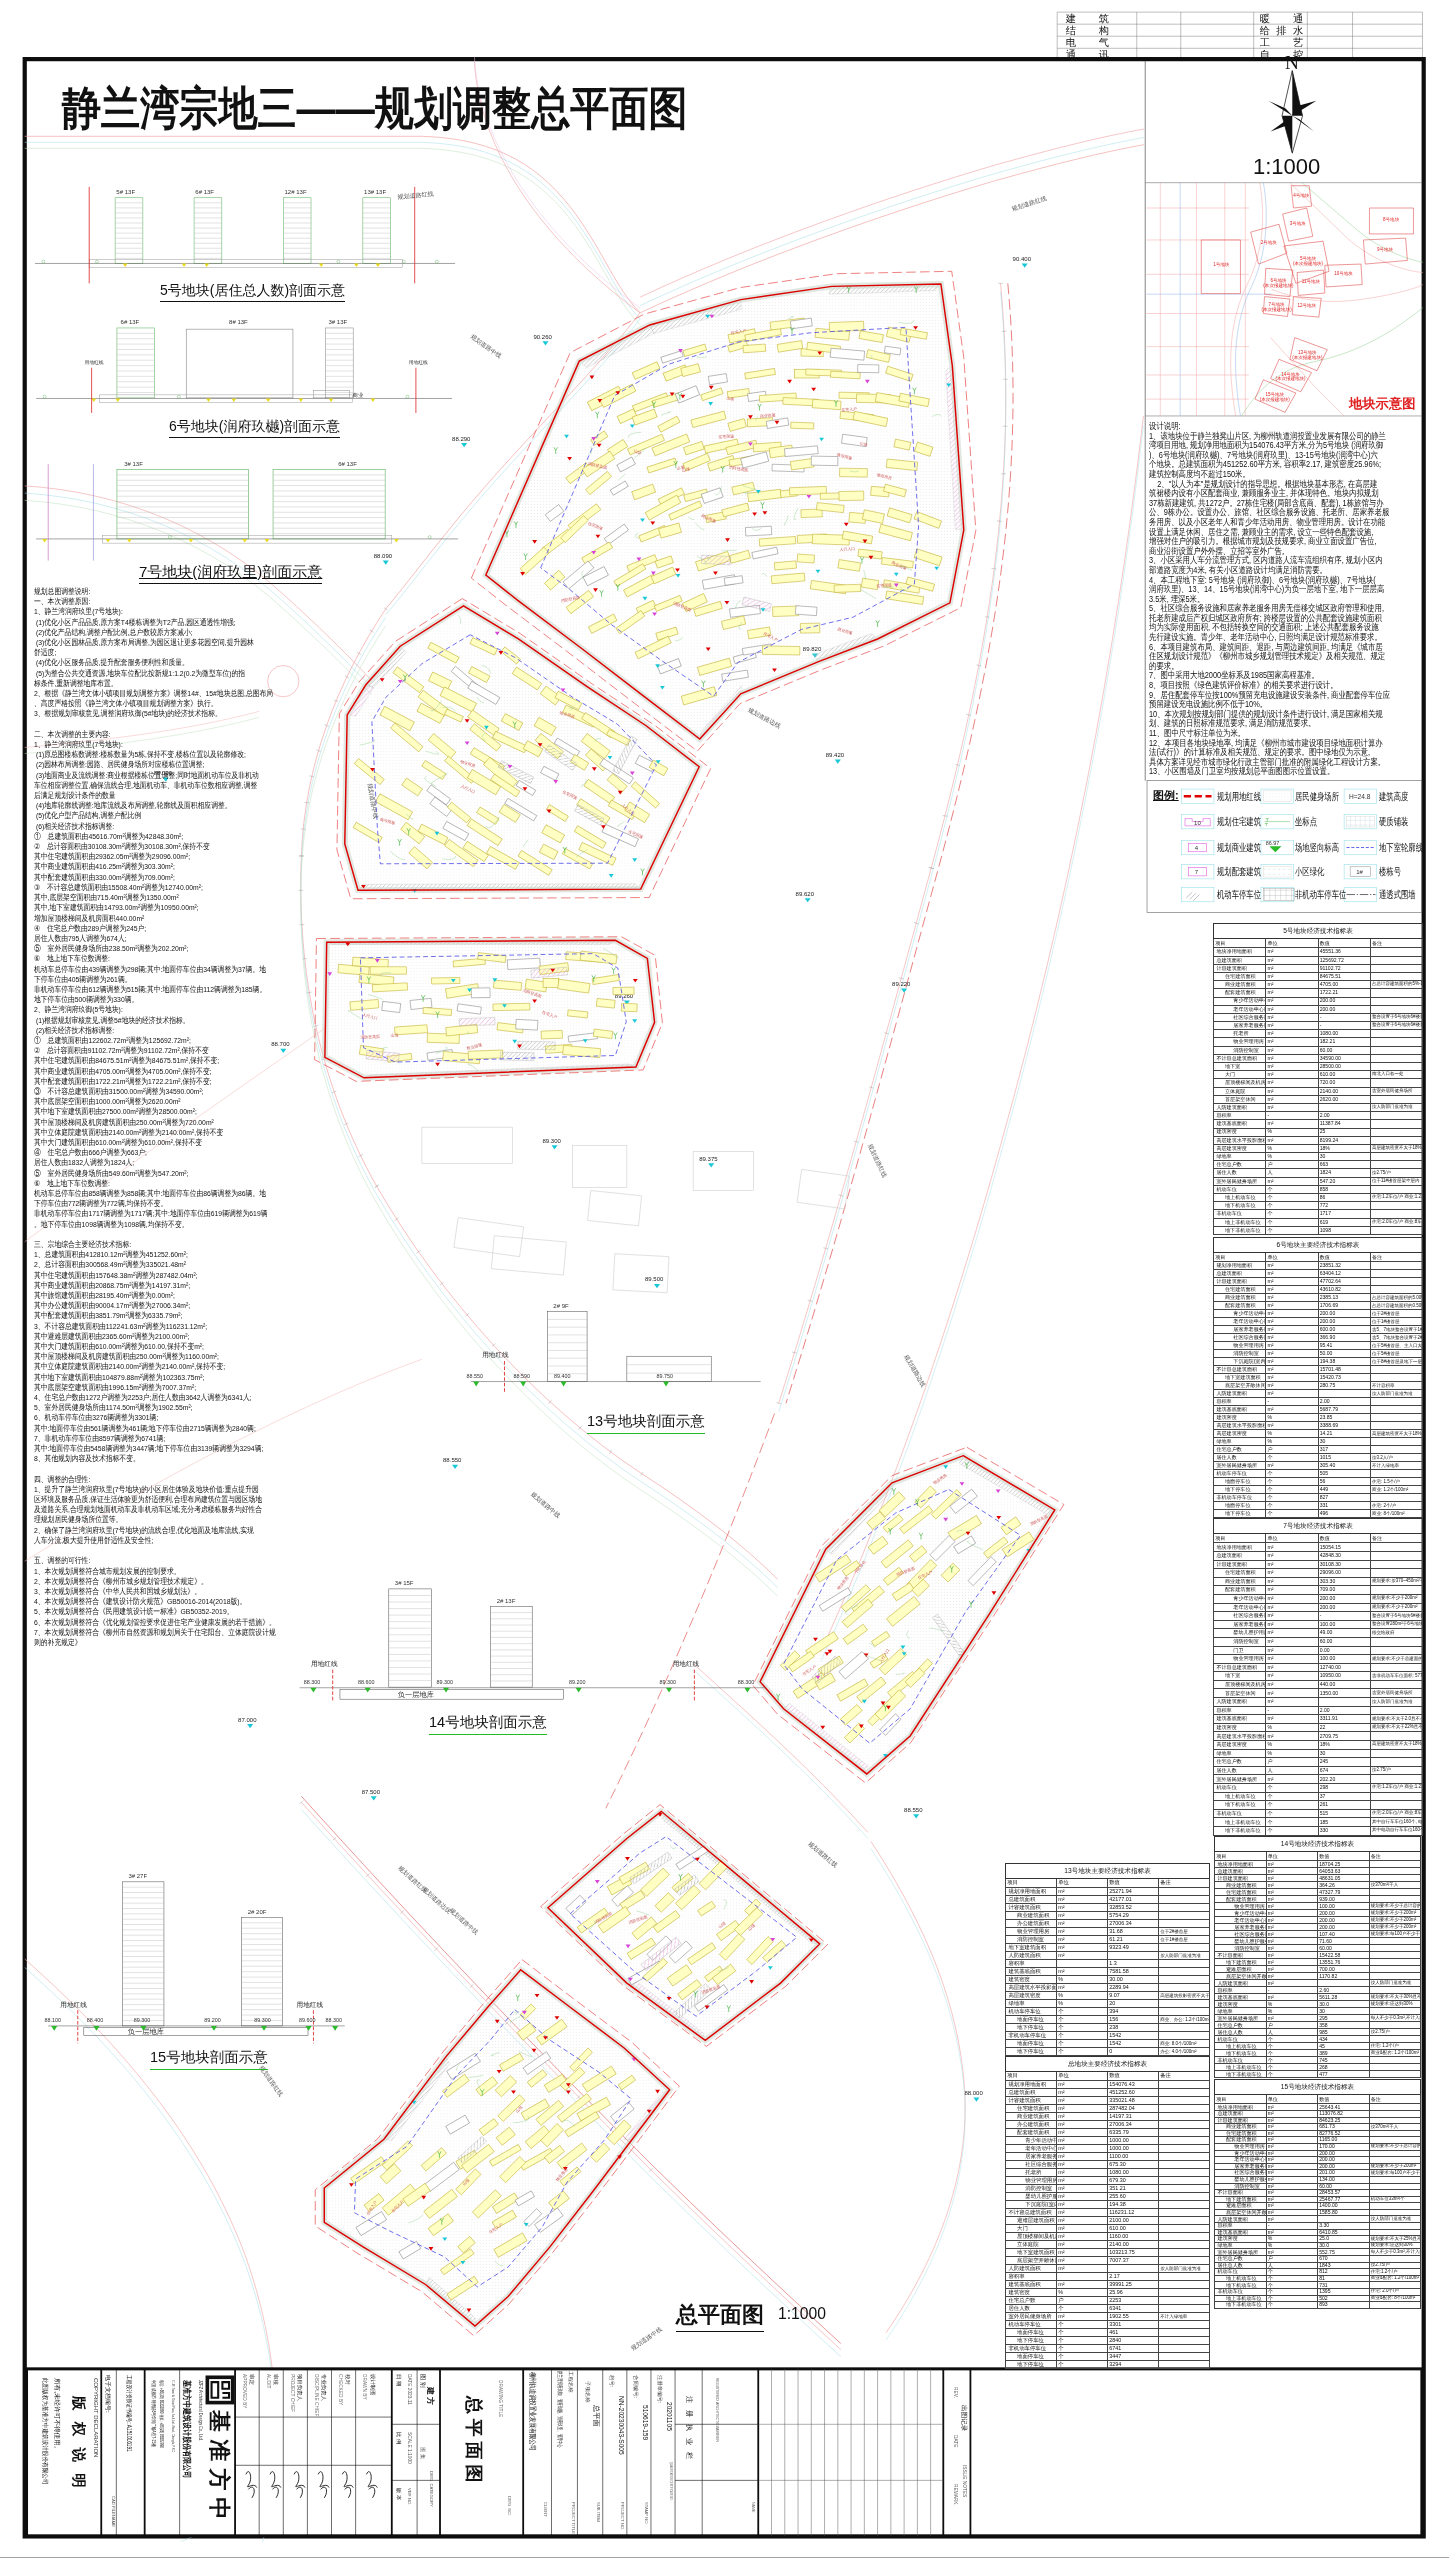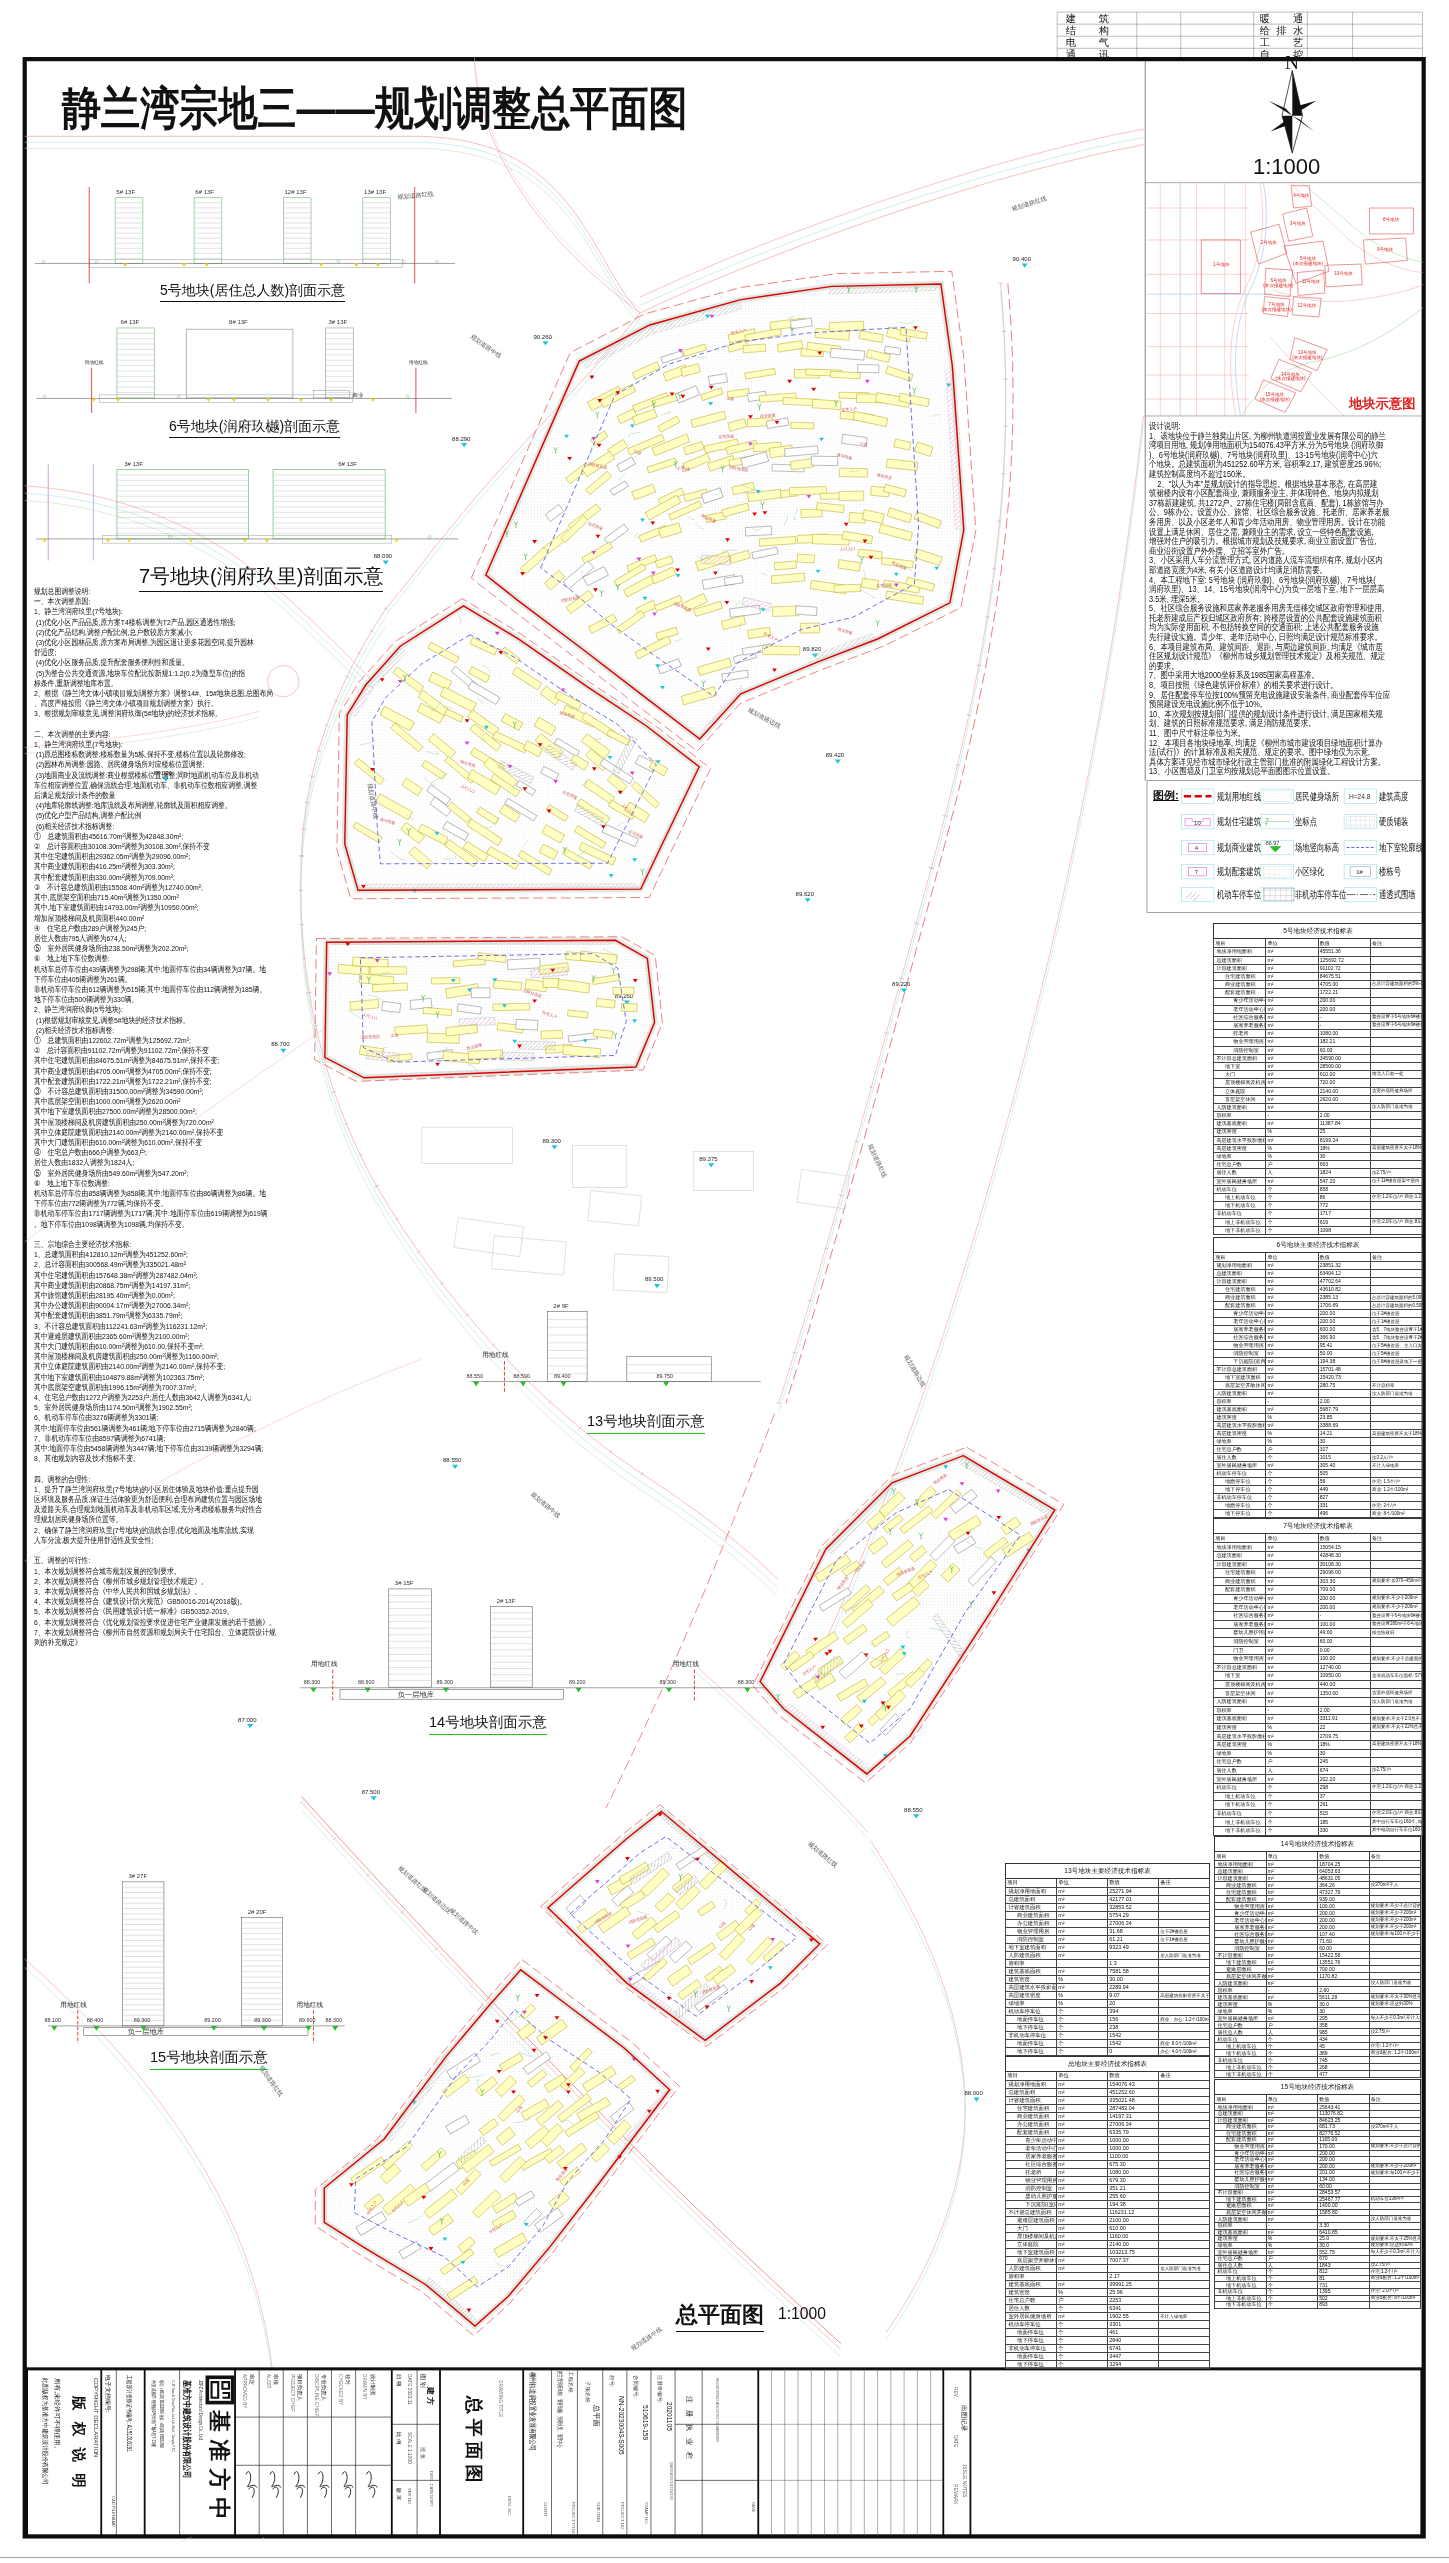--- a/index.html
+++ b/index.html
@@ -1692,21 +1692,21 @@
         <text x="1050" y="3900" transform="rotate(-35 1050 3900)">规划道路中线</text>
         <text x="430" y="3430" transform="rotate(55 430 3430)">规划道路红线</text>
         <text x="1500" y="2250" transform="rotate(60 1500 2250)">规划道路边线</text>
         <text x="880" y="2480" transform="rotate(40 880 2480)">规划道路中线</text>
       </g>
 </svg>
 
 <div class="t" style="left:62px;top:78px;font-size:46px;color:#111;font-weight:600;transform:scaleX(0.85);transform-origin:0 0;white-space:nowrap;">静兰湾宗地三——规划调整总平面图</div>
 <div class="t" style="left:160px;top:282px;font-size:14px;color:#111;border-bottom:1.2px solid #111;padding-bottom:1.2px;">5号地块(居住总人数)剖面示意</div>
 <div class="t" style="left:169px;top:418px;font-size:14px;color:#111;border-bottom:1.2px solid #111;padding-bottom:1.2px;">6号地块(润府玖樾)剖面示意</div>
-<div class="t" style="left:139px;top:563px;font-size:20px;color:#111;border-bottom:1.2px solid #111;padding-bottom:1.2px;">7号地块(润府玖里)剖面示意</div>
+<div class="t" style="left:139px;top:563px;font-size:15px;color:#111;border-bottom:1.2px solid #111;padding-bottom:1.2px;text-decoration:underline;">7号地块(润府玖里)剖面示意</div>
 <div class="t" style="left:587px;top:1412px;font-size:14.5px;color:#111;border-bottom:1.5px solid #22bb22;padding-bottom:1.8px;">13号地块剖面示意</div>
 <div class="t" style="left:429px;top:1713px;font-size:14.5px;color:#111;border-bottom:1.5px solid #22bb22;padding-bottom:1.8px;">14号地块剖面示意</div>
 <div class="t" style="left:150px;top:2048px;font-size:14.5px;color:#111;border-bottom:1.5px solid #22bb22;padding-bottom:1.8px;">15号地块剖面示意</div>
 <div class="t" style="left:676px;top:2300px;font-size:22px;font-weight:600;color:#111;border-bottom:1.8px solid #111;padding-bottom:1.2px;">总平面图</div>
 <div class="t" style="left:778px;top:2305px;font-size:15.7px;color:#111;">1:1000</div>
 <div class="t" style="left:1253px;top:154px;font-size:22px;color:#111;">1:1000</div>
 <div class="t" style="left:1349px;top:395px;font-size:13.3px;color:#e02020;font-weight:600;">地块示意图</div>
 <div class="t" style="left:1153px;top:788px;font-size:11px;font-weight:600;color:#111;text-decoration:underline;">图例:</div>
 
 <div class="t" style="left:1217px;top:790px;font-size:10.2px;color:#111;transform:scaleX(0.72);transform-origin:0 50%;">规划用地红线</div>

